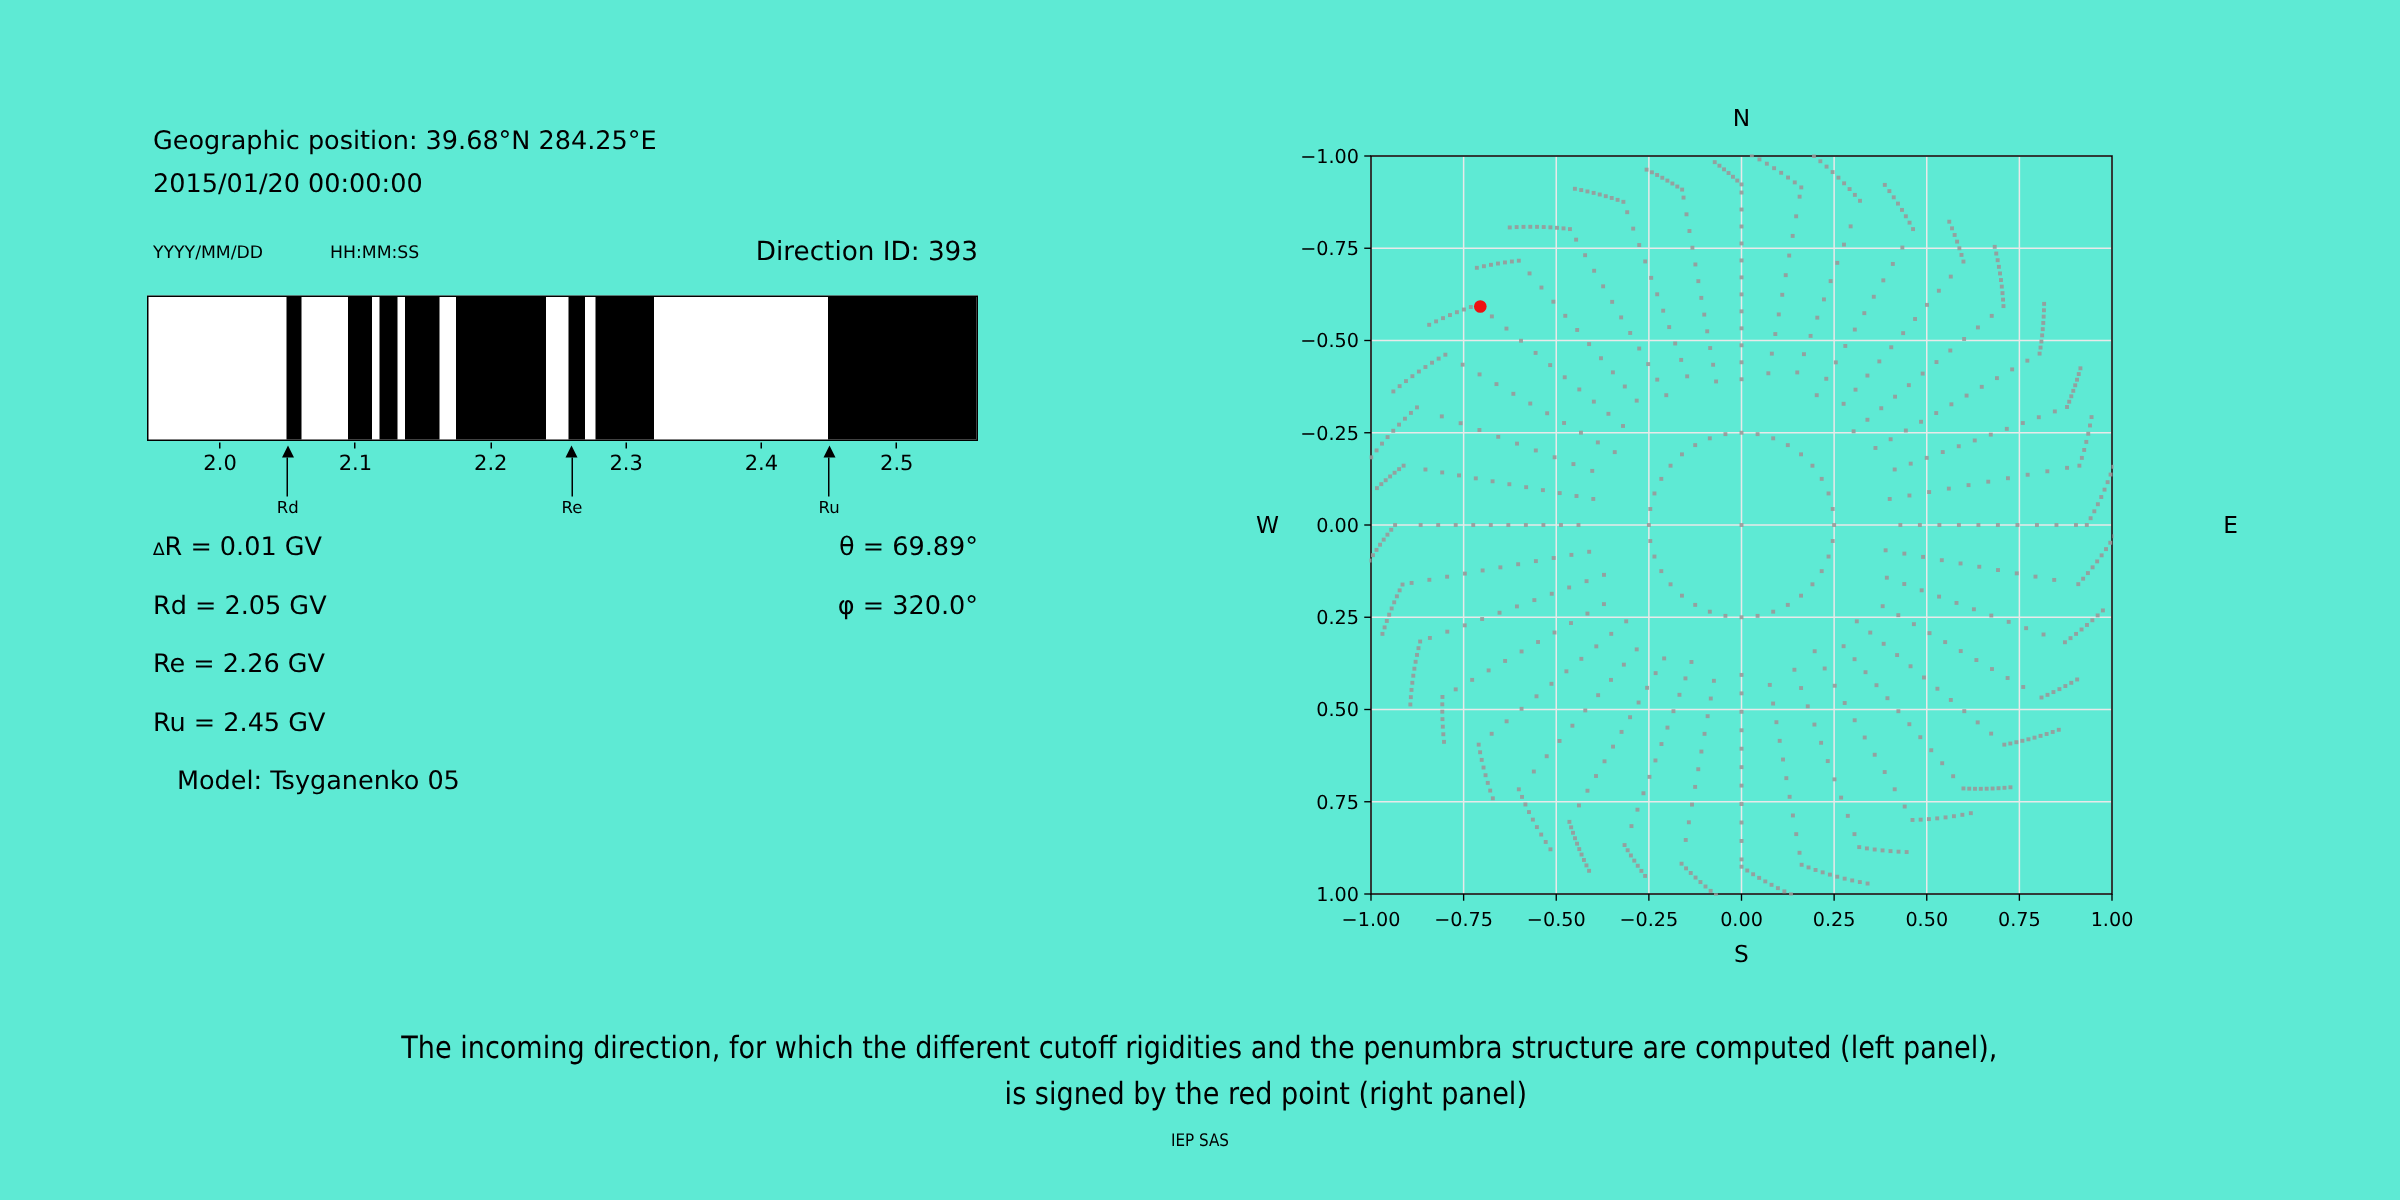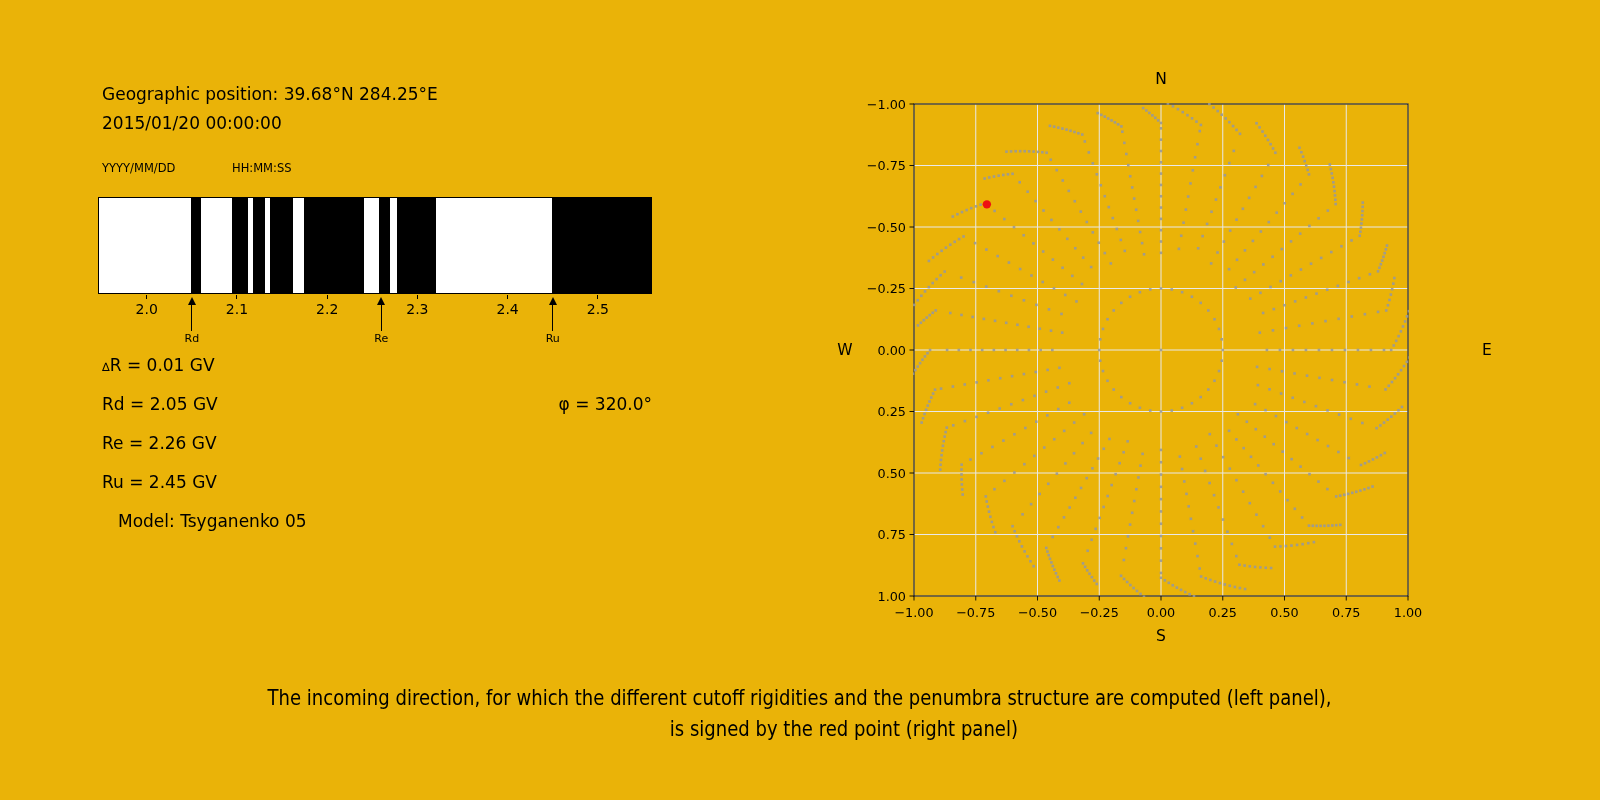--- a/index.html
+++ b/index.html
@@ -1,23 +1,23 @@
 <!DOCTYPE html>
 <html><head>
 <meta charset="utf-8">
 <style>
   html,body{margin:0;padding:0;background:#ffffff;}
-  #page{position:relative;width:1600px;height:800px;background:#eab308;overflow:hidden;
+  #page{position:relative;width:1600px;height:800px;background:#5eead4;overflow:hidden;
         font-family:"DejaVu Sans","Liberation Sans",sans-serif;color:#000;}
   .txt{position:absolute;font-size:17px;white-space:nowrap;}
   .geo{left:102px;top:84px;}
   .datetime{left:102px;top:113px;text-align:center;}
   .hint{position:absolute;font-size:11.5px;top:161px;white-space:nowrap;}
   .hint-date{left:102px;}
-  .hint-time{left:220px;margin-left:12px;}
+  .hint-time{left:220px;}
   .dirid{left:98px;top:158px;width:554px;text-align:right;font-size:17.5px;}
   #barcode{position:absolute;left:98px;top:197px;width:554px;height:97px;
            background:#fff;border:1px solid #000;box-sizing:border-box;}
   .bar{position:absolute;top:0;height:100%;background:#000;}
   .tickmark{position:absolute;width:1px;height:4px;background:#000;top:295px;}
   .ticklabel{position:absolute;top:301px;width:44px;margin-left:-22px;text-align:center;font-size:14px;}
   .ahead{position:absolute;top:297px;width:0;height:0;margin-left:-4px;
          border-left:4px solid transparent;border-right:4px solid transparent;border-bottom:8px solid #000;}
   .astem{position:absolute;top:305px;width:1.2px;height:26px;margin-left:-0.6px;background:#000;}
   .alabel{position:absolute;top:332px;width:40px;margin-left:-20px;text-align:center;font-size:11px;}
@@ -34,38 +34,40 @@
 </style>
 </head>
 <body>
 
 <div id="page">
 
   <div class="txt geo">Geographic position: 39.68°N 284.25°E</div>
   <div class="txt datetime">2015/01/20 00:00:00</div>
   <div class="hint hint-date">YYYY/MM/DD</div>
   <div class="hint hint-time">HH:MM:SS</div>
+  <div class="txt dirid">Direction ID: 393</div>
 
   <div id="barcode">
       <div class="bar" style="left: 16.6124%; width: 1.9544%;"></div>
       <div class="bar" style="left: 24.1042%; width: 2.9316%;"></div>
       <div class="bar" style="left: 27.8502%; width: 2.28013%;"></div>
       <div class="bar" style="left: 30.9446%; width: 4.23453%;"></div>
       <div class="bar" style="left: 37.1336%; width: 10.9121%;"></div>
       <div class="bar" style="left: 50.8143%; width: 1.9544%;"></div>
       <div class="bar" style="left: 53.9088%; width: 7.16612%;"></div>
       <div class="bar" style="left: 82.0847%; width: 17.9153%;"></div>
     </div>
   <div id="bar-axis"></div>
 
   <div class="stat-l r0"><span class="dsym">∆</span><span>R = 0.01 GV</span></div>
   <div class="stat-l r1">Rd = 2.05 GV</div>
   <div class="stat-l r2">Re = 2.26 GV</div>
   <div class="stat-l r3">Ru = 2.45 GV</div>
   <div class="stat-l r4">Model: Tsyganenko 05</div>
+  <div class="stat-r r0">θ = 69.89°</div>
   <div class="stat-r r1">φ = 320.0°</div>
 
   <svg id="dirplot" width="740" height="620">
       <line x1="114" y1="64" x2="114" y2="556" stroke="#e9e9e9" stroke-width="1"></line>
       <line x1="114" y1="556" x2="608" y2="556" stroke="#e9e9e9" stroke-width="1"></line>
       <line x1="175.75" y1="64" x2="175.75" y2="556" stroke="#e9e9e9" stroke-width="1"></line>
       <line x1="114" y1="494.5" x2="608" y2="494.5" stroke="#e9e9e9" stroke-width="1"></line>
       <line x1="237.5" y1="64" x2="237.5" y2="556" stroke="#e9e9e9" stroke-width="1"></line>
       <line x1="114" y1="433" x2="608" y2="433" stroke="#e9e9e9" stroke-width="1"></line>
       <line x1="299.25" y1="64" x2="299.25" y2="556" stroke="#e9e9e9" stroke-width="1"></line>
@@ -843,20 +845,21 @@
         <rect x="306.8928078499117" y="77.20929478140233" width="2.6" height="2.6" fill="#999999" fill-opacity="0.9"></rect>
         <rect x="303.4516897469654" y="75.35747309240831" width="2.6" height="2.6" fill="#999999" fill-opacity="0.9"></rect>
         <rect x="299.95734862830466" y="73.5552137108347" width="2.6" height="2.6" fill="#999999" fill-opacity="0.9"></rect>
         <rect x="296.41049139047226" y="71.80353429124865" width="2.6" height="2.6" fill="#999999" fill-opacity="0.9"></rect>
         <circle cx="186.865" cy="164.368" r="4.2" fill="#ee1111"></circle>
       </g>
     </svg>
 
   <div class="caption cap1"><span class="cond">The incoming direction, for which the different cutoff rigidities and the penumbra structure are computed (left panel),</span></div>
   <div class="caption cap2"><span class="cond">is signed by the red point (right panel)</span></div>
+  <div class="caption cap3"><span class="cond">IEP SAS</span></div>
 
 <div class="tickmark" style="left: 146.223px;"></div>
     <div class="ticklabel" style="left: 146.723px;">2.0</div>
     <div class="tickmark" style="left: 236.451px;"></div>
     <div class="ticklabel" style="left: 236.951px;">2.1</div>
     <div class="tickmark" style="left: 326.679px;"></div>
     <div class="ticklabel" style="left: 327.179px;">2.2</div>
     <div class="tickmark" style="left: 416.907px;"></div>
     <div class="ticklabel" style="left: 417.407px;">2.3</div>
     <div class="tickmark" style="left: 507.135px;"></div>

